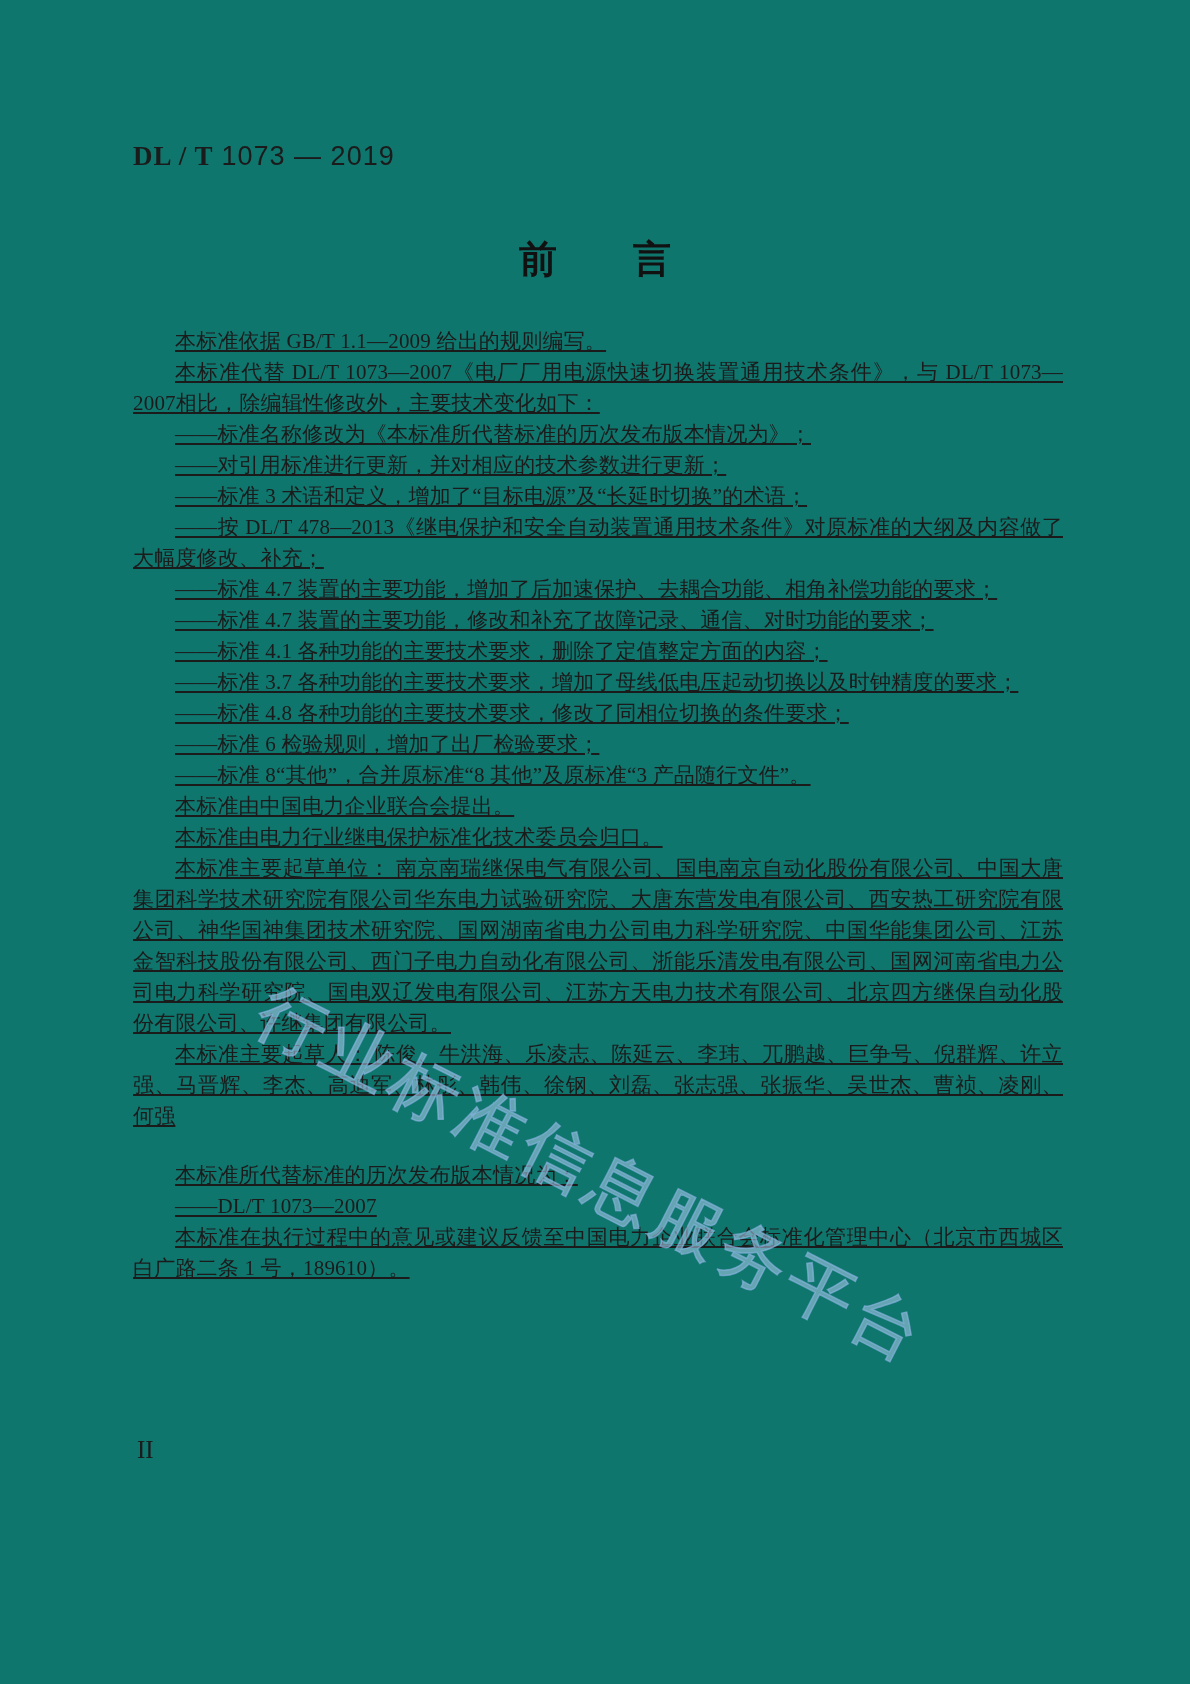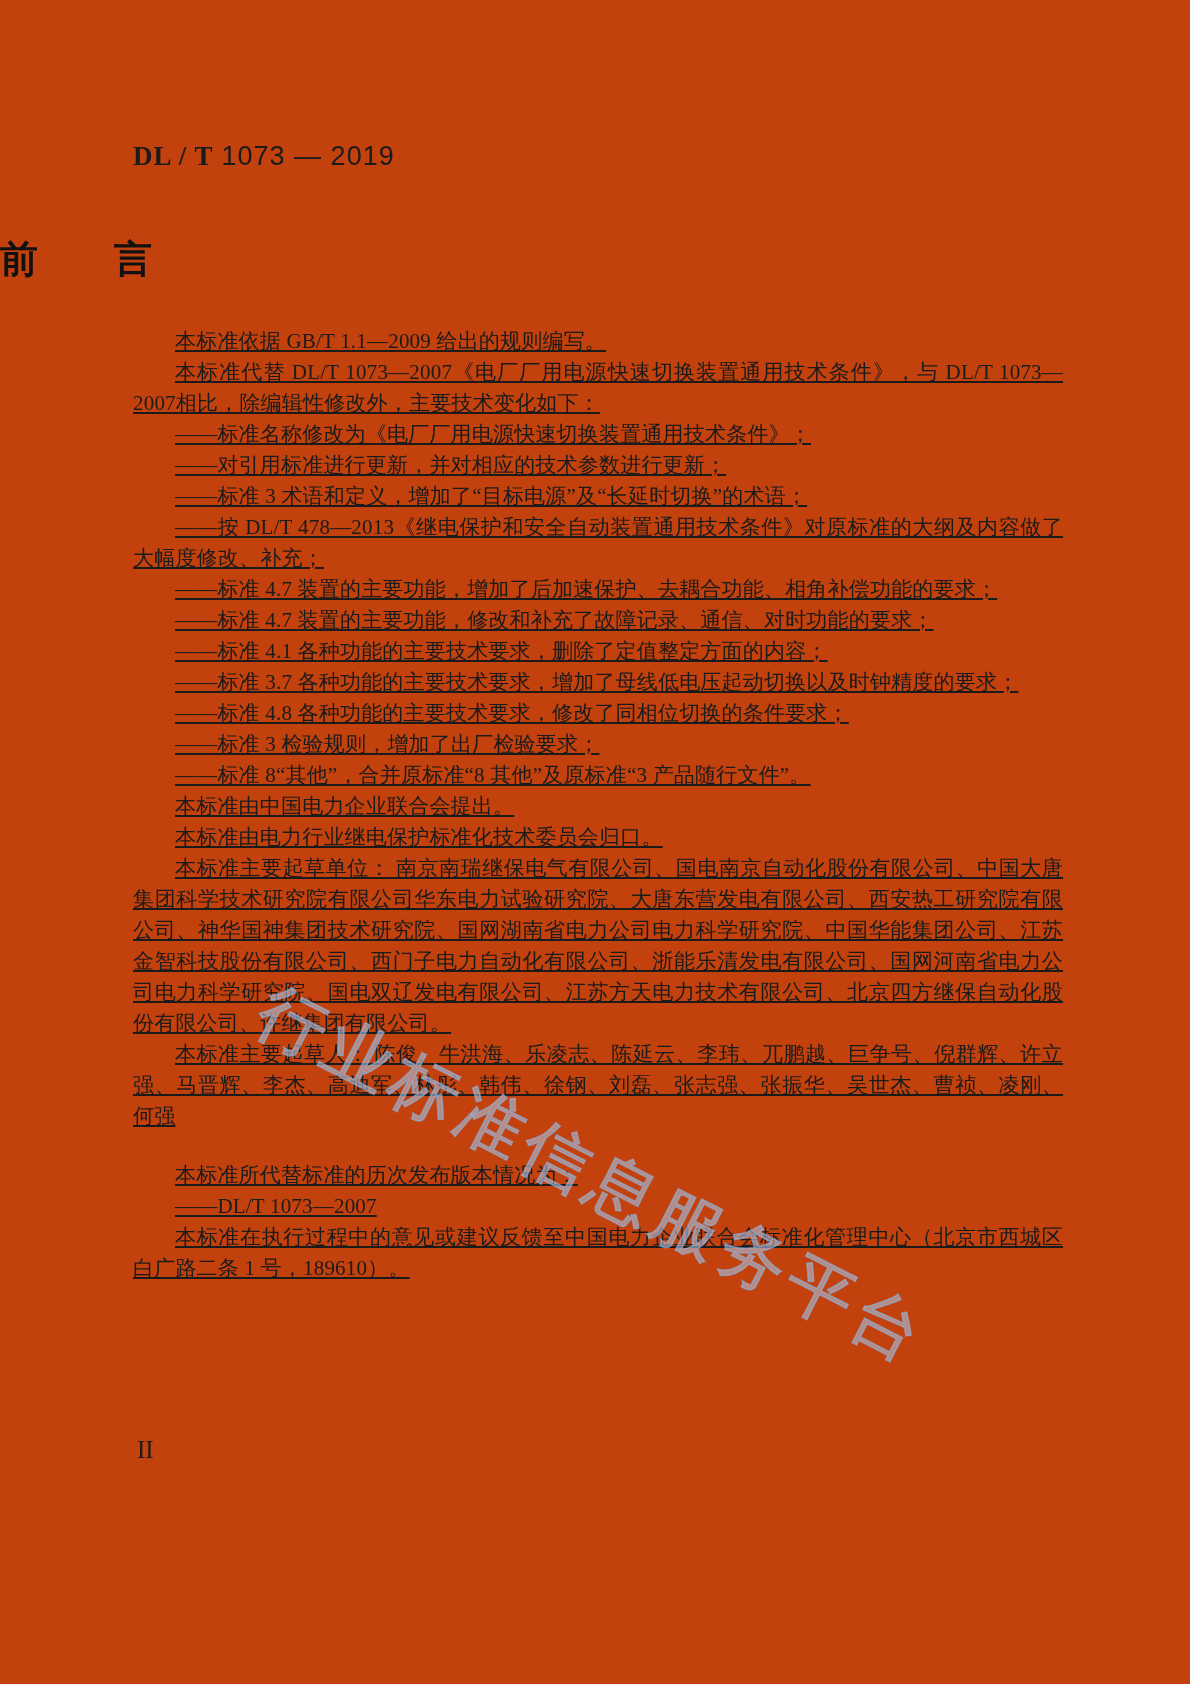--- a/index.html
+++ b/index.html
@@ -4,21 +4,21 @@
 <style>
   html, body {
     margin: 0;
     padding: 0;
     background: #ffffff;
   }
   .page {
     position: relative;
     width: 1190px;
     height: 1684px;
-    background: #c2410c;
+    background: #0f766e;
     overflow: hidden;
     font-family: "Liberation Serif", "DejaVu Serif", serif;
     color: #1b1b1b;
   }
   .header {
     position: absolute;
     left: 133px;
     top: 141px;
     white-space: nowrap;
   }
@@ -34,20 +34,21 @@
     font-size: 27px;
     margin-left: 8px;
     letter-spacing: 1px;
   }
   .title {
     position: absolute;
     left: 0;
     top: 234px;
     width: 100%;
     margin: 0;
+    text-align: center;
     font-family: "Liberation Sans", "DejaVu Sans", sans-serif;
     font-weight: 700;
     font-size: 38px;
     color: #111;
   }
   .content {
     position: absolute;
     left: 133px;
     top: 326px;
     width: 930px;
@@ -96,30 +97,30 @@
 
   <div class="header">
     <span class="hdr-prefix">DL / T</span><span class="hdr-number">1073 — 2019</span>
   </div>
 
   <h1 class="title">前　　言</h1>
 
   <div class="content">
       <p class="para">本标准依据 GB/T 1.1—2009 给出的规则编写。</p>
       <p class="para">本标准代替 DL/T 1073—2007《电厂厂用电源快速切换装置通用技术条件》，与 DL/T 1073—2007相比，除编辑性修改外，主要技术变化如下：</p>
-      <p class="para">——标准名称修改为《电厂厂用电源快速切换装置通用技术条件》；</p>
+      <p class="para">——标准名称修改为《本标准所代替标准的历次发布版本情况为》；</p>
       <p class="para">——对引用标准进行更新，并对相应的技术参数进行更新；</p>
       <p class="para">——标准 3 术语和定义，增加了“目标电源”及“长延时切换”的术语；</p>
       <p class="para">——按 DL/T 478—2013《继电保护和安全自动装置通用技术条件》对原标准的大纲及内容做了大幅度修改、补充；</p>
       <p class="para">——标准 4.7 装置的主要功能，增加了后加速保护、去耦合功能、相角补偿功能的要求；</p>
       <p class="para">——标准 4.7 装置的主要功能，修改和补充了故障记录、通信、对时功能的要求；</p>
       <p class="para">——标准 4.1 各种功能的主要技术要求，删除了定值整定方面的内容；</p>
       <p class="para">——标准 3.7 各种功能的主要技术要求，增加了母线低电压起动切换以及时钟精度的要求；</p>
       <p class="para">——标准 4.8 各种功能的主要技术要求，修改了同相位切换的条件要求；</p>
-      <p class="para">——标准 3 检验规则，增加了出厂检验要求；</p>
+      <p class="para">——标准 6 检验规则，增加了出厂检验要求；</p>
       <p class="para">——标准 8“其他”，合并原标准“8 其他”及原标准“3 产品随行文件”。</p>
       <p class="para">本标准由中国电力企业联合会提出。</p>
       <p class="para">本标准由电力行业继电保护标准化技术委员会归口。</p>
       <p class="para">本标准主要起草单位： 南京南瑞继保电气有限公司、国电南京自动化股份有限公司、中国大唐集团科学技术研究院有限公司华东电力试验研究院、大唐东营发电有限公司、西安热工研究院有限公司、神华国神集团技术研究院、国网湖南省电力公司电力科学研究院、中国华能集团公司、江苏金智科技股份有限公司、西门子电力自动化有限公司、浙能乐清发电有限公司、国网河南省电力公司电力科学研究院、国电双辽发电有限公司、江苏方天电力技术有限公司、北京四方继保自动化股份有限公司、许继集团有限公司。</p>
       <p class="para">本标准主要起草人： 陈俊、牛洪海、乐凌志、陈延云、李玮、兀鹏越、巨争号、倪群辉、许立强、马晋辉、李杰、高迪军、林彤、韩伟、徐钢、刘磊、张志强、张振华、吴世杰、曹祯、凌刚、何强</p>
       <p class="para gap_before">本标准所代替标准的历次发布版本情况为：</p>
       <p class="para">——DL/T 1073—2007</p>
       <p class="para">本标准在执行过程中的意见或建议反馈至中国电力企业联合会标准化管理中心（北京市西城区白广路二条 1 号，189610）。</p>
     </div>
 

